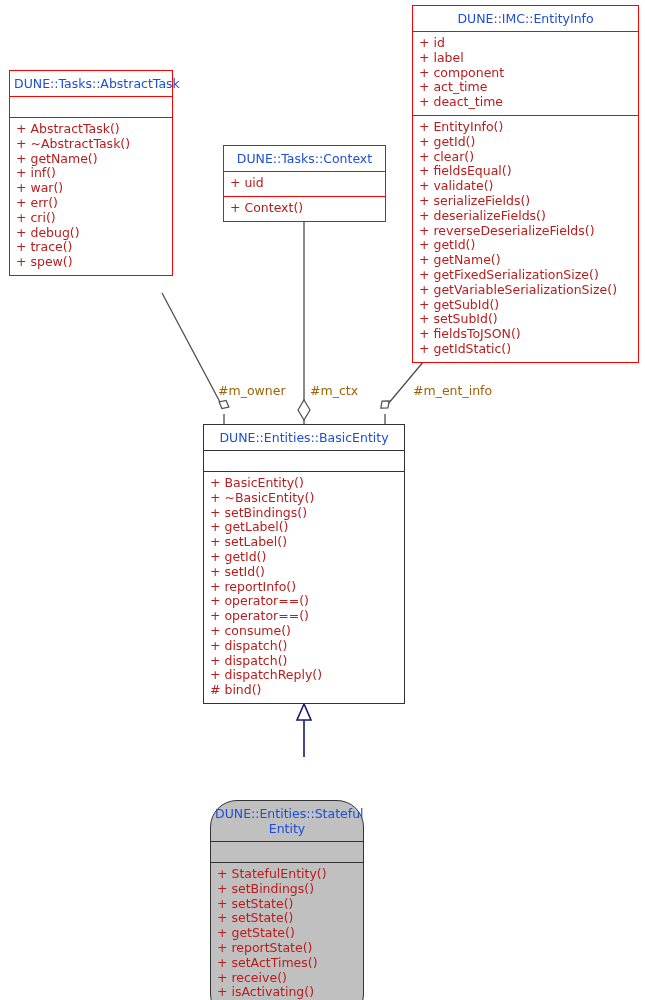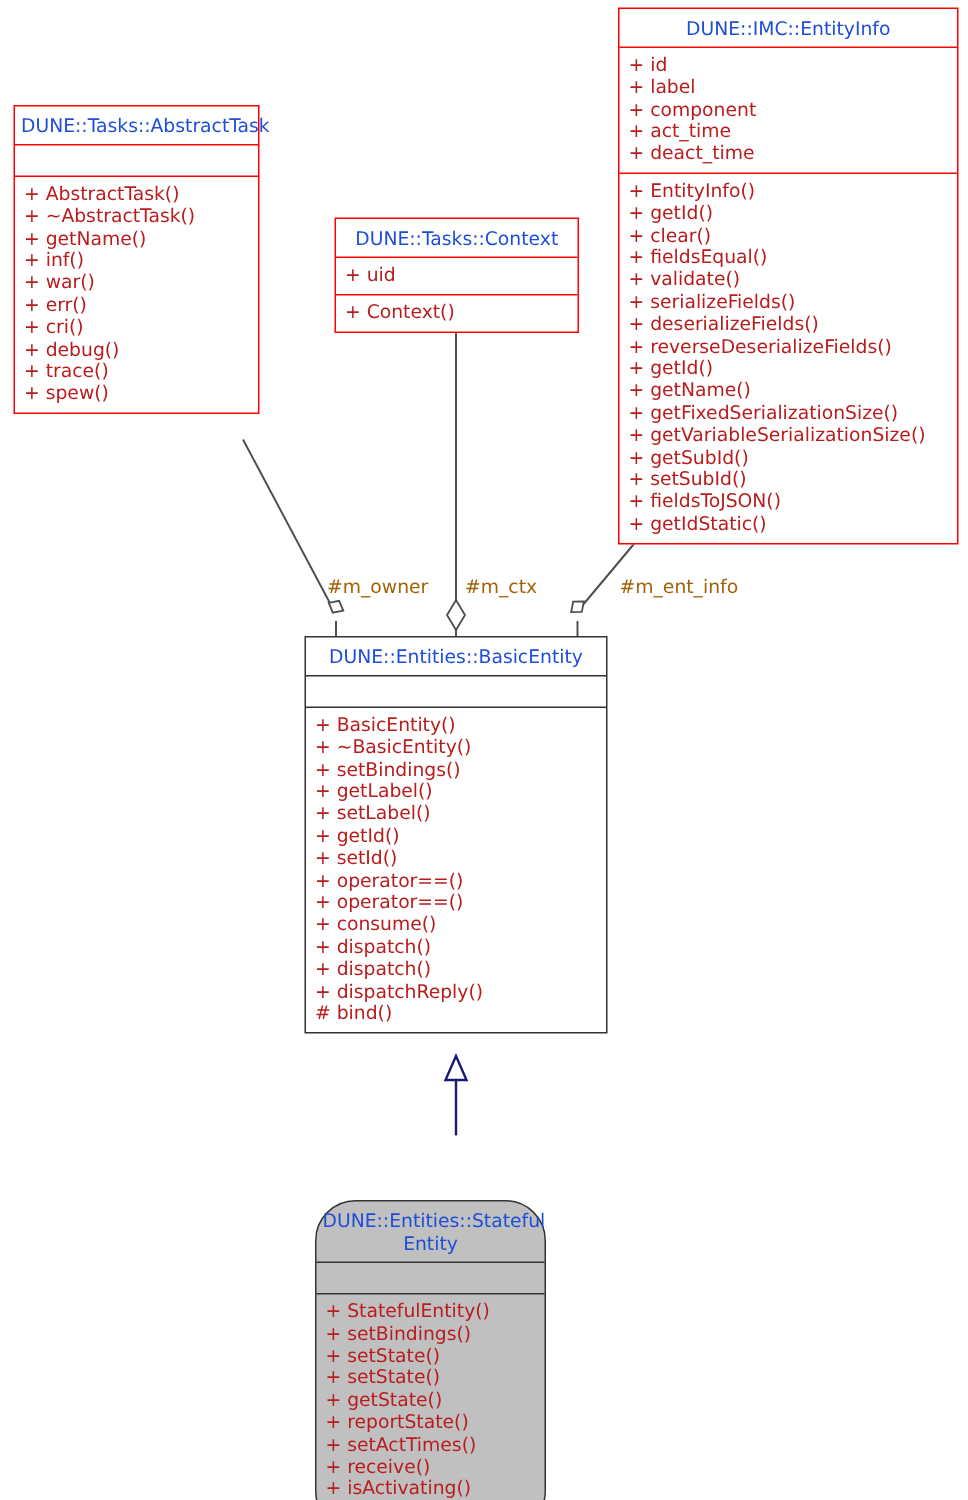--- a/index.html
+++ b/index.html
@@ -166,20 +166,21 @@
     <div class="box-title">DUNE::Entities::BasicEntity</div>
     <div class="compartment empty sep-black"></div>
     <div class="compartment sep-black">
       <div class="member">+ BasicEntity()</div>
       <div class="member">+ ~BasicEntity()</div>
       <div class="member">+ setBindings()</div>
       <div class="member">+ getLabel()</div>
       <div class="member">+ setLabel()</div>
       <div class="member">+ getId()</div>
       <div class="member">+ setId()</div>
+      <div class="member">+ reportInfo()</div>
       <div class="member">+ operator==()</div>
       <div class="member">+ operator==()</div>
       <div class="member">+ consume()</div>
       <div class="member">+ dispatch()</div>
       <div class="member">+ dispatch()</div>
       <div class="member">+ dispatchReply()</div>
       <div class="member"># bind()</div>
     </div>
   </div>
 

